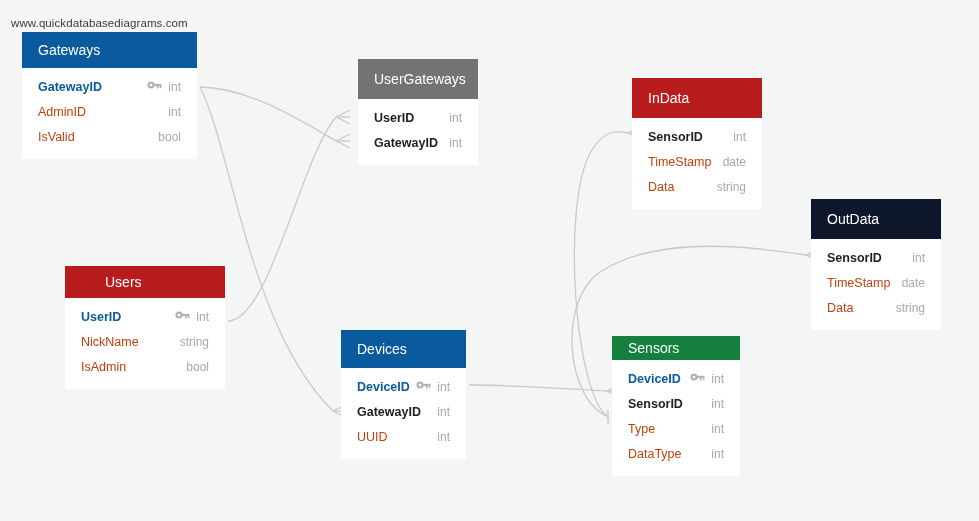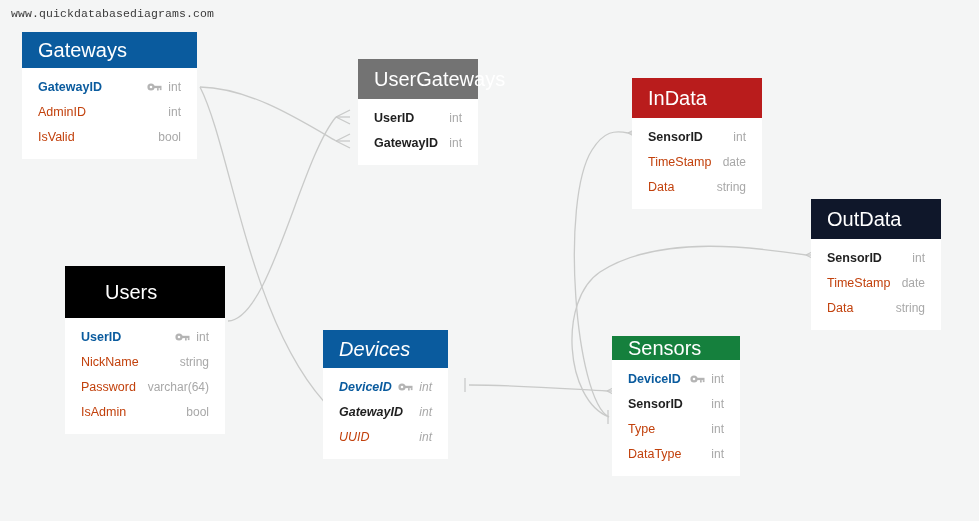--- a/index.html
+++ b/index.html
@@ -17,46 +17,45 @@
   }
   #canvas {
     position: absolute;
     left: 0; top: 0;
     width: 979px;
     height: 521px;
   }
   #watermark {
     position: absolute;
     left: 11px;
-    top: 7px;
+    top: 17px;
     font-size: 11.5px;
     color: #3a3a3a;
     letter-spacing: 0.1px;
     white-space: nowrap;
     z-index: 5;
-    font-family: Liberation Mono, monospace;
   }
   #links {
     position: absolute;
     left: 0; top: 0;
     width: 979px;
     height: 521px;
     z-index: 1;
     pointer-events: none;
   }
   .table-card {
     position: absolute;
     background: #ffffff;
     z-index: 2;
     box-sizing: border-box;
   }
   .table-header {
     background: #0a5b9e;
     color: #ffffff;
-    font-size: 20px;
+    font-size: 14px;
     font-weight: normal;
     padding: 0 16px;
     display: flex;
     align-items: center;
     box-sizing: border-box;
   }
   .table-body {
     background: #ffffff;
     padding: 6px 0 10px 0;
     box-sizing: border-box;
@@ -77,21 +76,21 @@
   .field-name.pk {
     color: #0a5b9e;
     font-weight: bold;
   }
   .field-name.fk {
     color: #1f1f1f;
     font-weight: bold;
   }
   .field-right {
     display: flex;
-    align-items: center;
+    align-items: flex-start;
     gap: 6px;
     white-space: nowrap;
   }
   .field-type {
     font-size: 12px;
     color: #a8a8a8;
   }
   .key-icon {
     display: inline-block;
     width: 15px;
@@ -253,21 +252,21 @@
           </div>
           <div class="field-row">
             <span class="field-name">Data</span>
             <span class="field-right">
               <span class="field-type" style="color: rgb(168, 168, 168);">string</span>
             </span>
           </div>
         </div>
       </div>
       <div class="table-card" style="left: 65px; top: 266px; width: 160px;">
-        <div class="table-header" style="height: 52px; background: #000000; padding-left: 40px;">Users</div>
+        <div class="table-header" style="height: 32px; background: #b91c1c; padding-left: 40px;">Users</div>
         <div class="table-body">
           <div class="field-row">
             <span class="field-name pk">UserID</span>
             <span class="field-right">
               <span class="key-icon">
                 <svg viewBox="0 0 15 10" width="15" height="10" aria-hidden="true">
                   <circle cx="4" cy="5" r="3.6" fill="#b4b4b4"></circle>
                   <circle cx="4" cy="5" r="1.3" fill="#ffffff"></circle>
                   <rect x="6.5" y="3.8" width="8" height="2.3" fill="#b4b4b4"></rect>
                   <rect x="10" y="6.1" width="1.7" height="2.4" fill="#b4b4b4"></rect>
@@ -277,34 +276,28 @@
               <span class="field-type" style="color: rgb(168, 168, 168);">int</span>
             </span>
           </div>
           <div class="field-row">
             <span class="field-name">NickName</span>
             <span class="field-right">
               <span class="field-type" style="color: rgb(168, 168, 168);">string</span>
             </span>
           </div>
           <div class="field-row">
-            <span class="field-name">Password</span>
-            <span class="field-right">
-              <span class="field-type" style="color: rgb(168, 168, 168);">varchar(64)</span>
-            </span>
-          </div>
-          <div class="field-row">
             <span class="field-name">IsAdmin</span>
             <span class="field-right">
               <span class="field-type" style="color: rgb(168, 168, 168);">bool</span>
             </span>
           </div>
         </div>
       </div>
-      <div class="table-card" style="left: 323px; top: 330px; width: 125px; font-style: italic;">
+      <div class="table-card" style="left: 341px; top: 330px; width: 125px;">
         <div class="table-header" style="height: 38px; background: rgb(10, 91, 158);">Devices</div>
         <div class="table-body">
           <div class="field-row">
             <span class="field-name pk">DeviceID</span>
             <span class="field-right">
               <span class="key-icon">
                 <svg viewBox="0 0 15 10" width="15" height="10" aria-hidden="true">
                   <circle cx="4" cy="5" r="3.6" fill="#b4b4b4"></circle>
                   <circle cx="4" cy="5" r="1.3" fill="#ffffff"></circle>
                   <rect x="6.5" y="3.8" width="8" height="2.3" fill="#b4b4b4"></rect>

